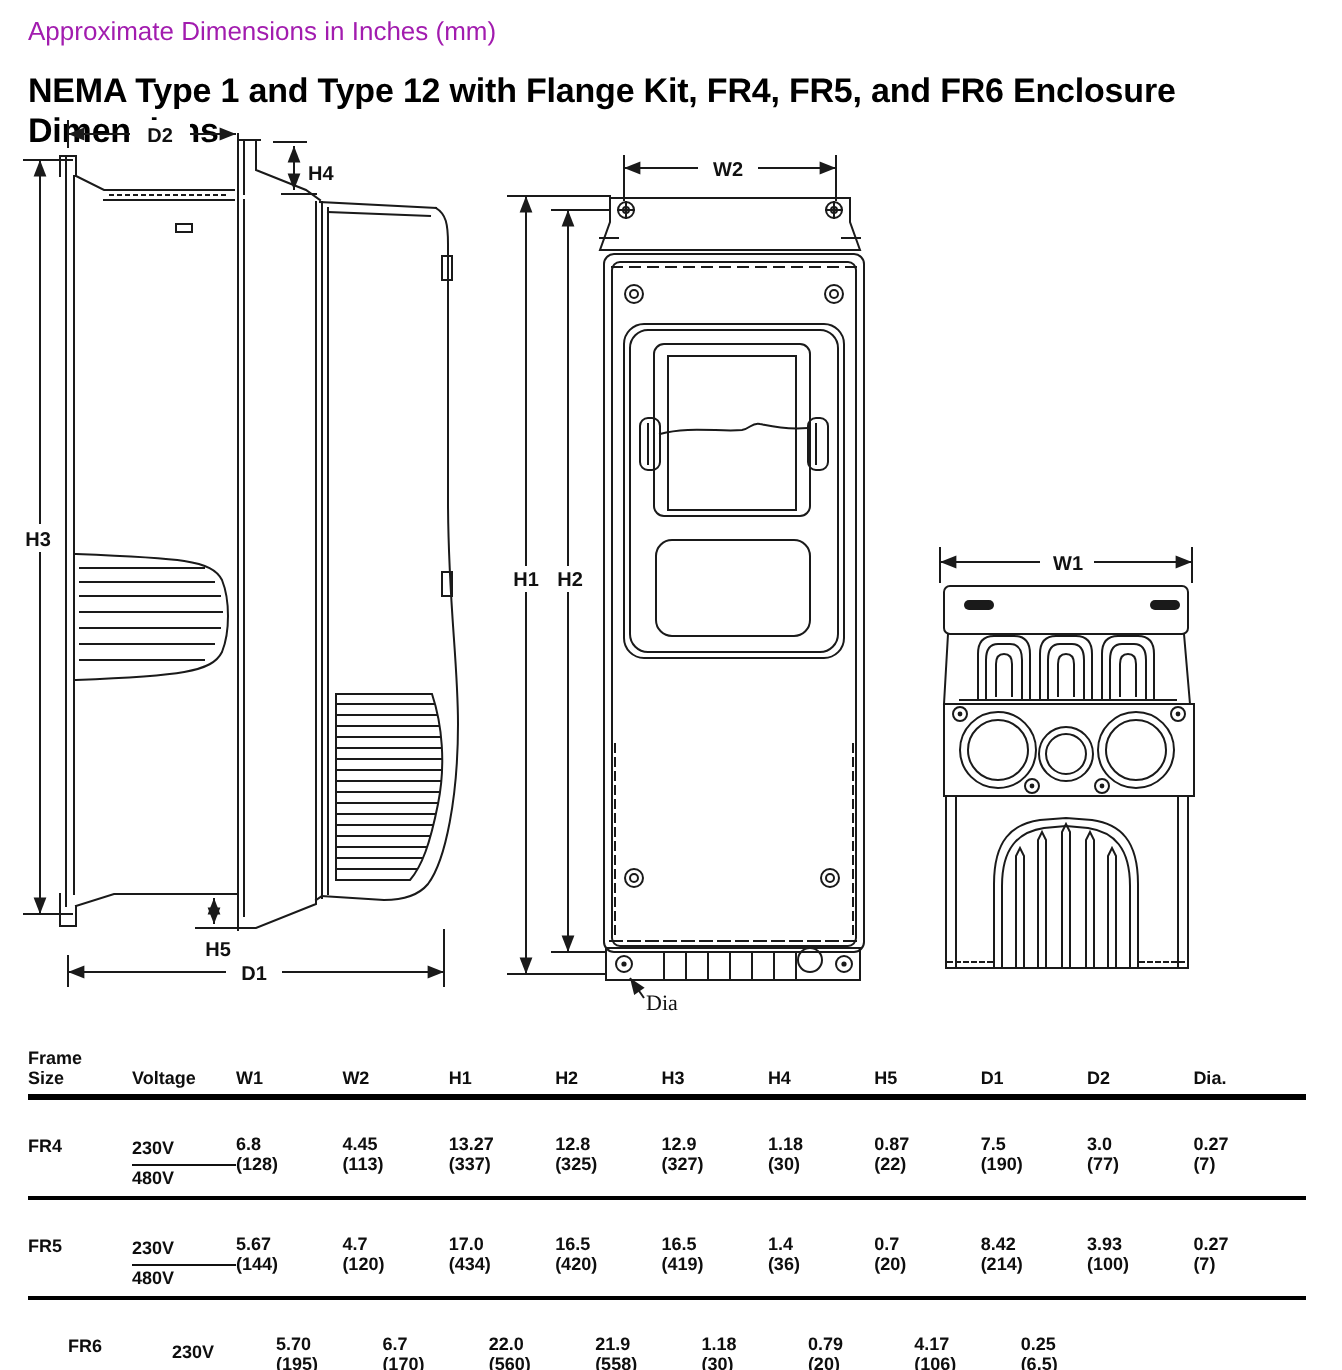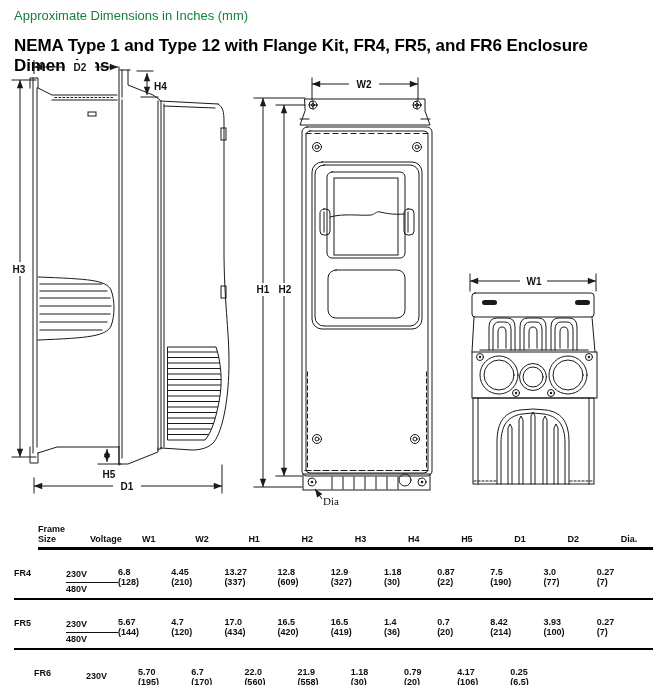--- a/index.html
+++ b/index.html
@@ -1,35 +1,35 @@
 <!DOCTYPE html>
 <html><head>
 <meta charset="utf-8">
 <style>
   html,body { margin:0; padding:0; }
   body {
     width:671px; height:685px; position:relative; background:#fff;
     font-family:"Liberation Sans","DejaVu Sans",sans-serif; color:#111;
     overflow:hidden;
   }
-  .subtitle { position:absolute; left:14px; top:8px; font-size:13px; color:#15803d;text-align:center; }
+  .subtitle { position:absolute; left:14px; top:8px; font-size:13px; color:#a21caf;text-align:center; }
   .doc-title { position:absolute; left:14px; top:36px; font-size:17px; font-weight:bold; letter-spacing:-0.1px; color:#000; }
 
   svg.drawing { position:absolute; left:0; top:0; }
   .ln  { stroke:#1a1a1a; fill:none; stroke-width:1; stroke-linecap:square; }
   .dim { stroke:#1a1a1a; fill:none; stroke-width:1; }
   .wbox { fill:#fff; stroke:none; }
   .fill-dark { fill:#1a1a1a; stroke:none; }
   .dim-label { font:bold 10px "Liberation Sans","DejaVu Sans",sans-serif; fill:#111; }
   .dia-label { font:11px "Liberation Serif","DejaVu Serif",serif; fill:#111; }
 
   
   .dim-table { position:absolute; left:14px; top:515px; width:639px; font-size:9px; font-weight:bold; color:#0e0e0e; }
   .thead, .tr { display:grid; grid-template-columns:52px 52px repeat(9,53.2px) 1fr; }
-  .thead { align-items:end; min-height:29px; padding-bottom:3px; border-bottom:3px solid #000;margin-left:24px; }
+  .thead { align-items:end; min-height:29px; padding-bottom:3px; border-bottom:3px solid #000; }
   .hcell { line-height:10px; }
   .tr { border-bottom:2.5px solid #000; padding-top:18px; }
   .tr.last { border-bottom:2px solid #f9a8d4;margin-left:20px; }
   .fcell { line-height:10px; }
   .vcell { }
   .v-item { height:15px; box-sizing:border-box; padding-top:1px; border-bottom:1.5px solid #111; }
   .v-item.no-line { border-bottom:none; }
   .fr6 .v-item { height:19px; padding-top:3px; }
   .cell div { line-height:9.5px; }
 </style>
@@ -265,29 +265,29 @@
     <div class="vcell">
       <div class="v-item">230V</div>
       <div class="v-item no-line">480V</div>
     </div>
     <div class="cell">
         <div>6.8</div>
         <div>(128)</div>
       </div>
     <div class="cell">
         <div>4.45</div>
-        <div>(210)</div>
+        <div>(113)</div>
       </div>
     <div class="cell">
         <div>13.27</div>
         <div>(337)</div>
       </div>
     <div class="cell">
         <div>12.8</div>
-        <div>(609)</div>
+        <div>(325)</div>
       </div>
     <div class="cell">
         <div>12.9</div>
         <div>(327)</div>
       </div>
     <div class="cell">
         <div>1.18</div>
         <div>(30)</div>
       </div>
     <div class="cell">

